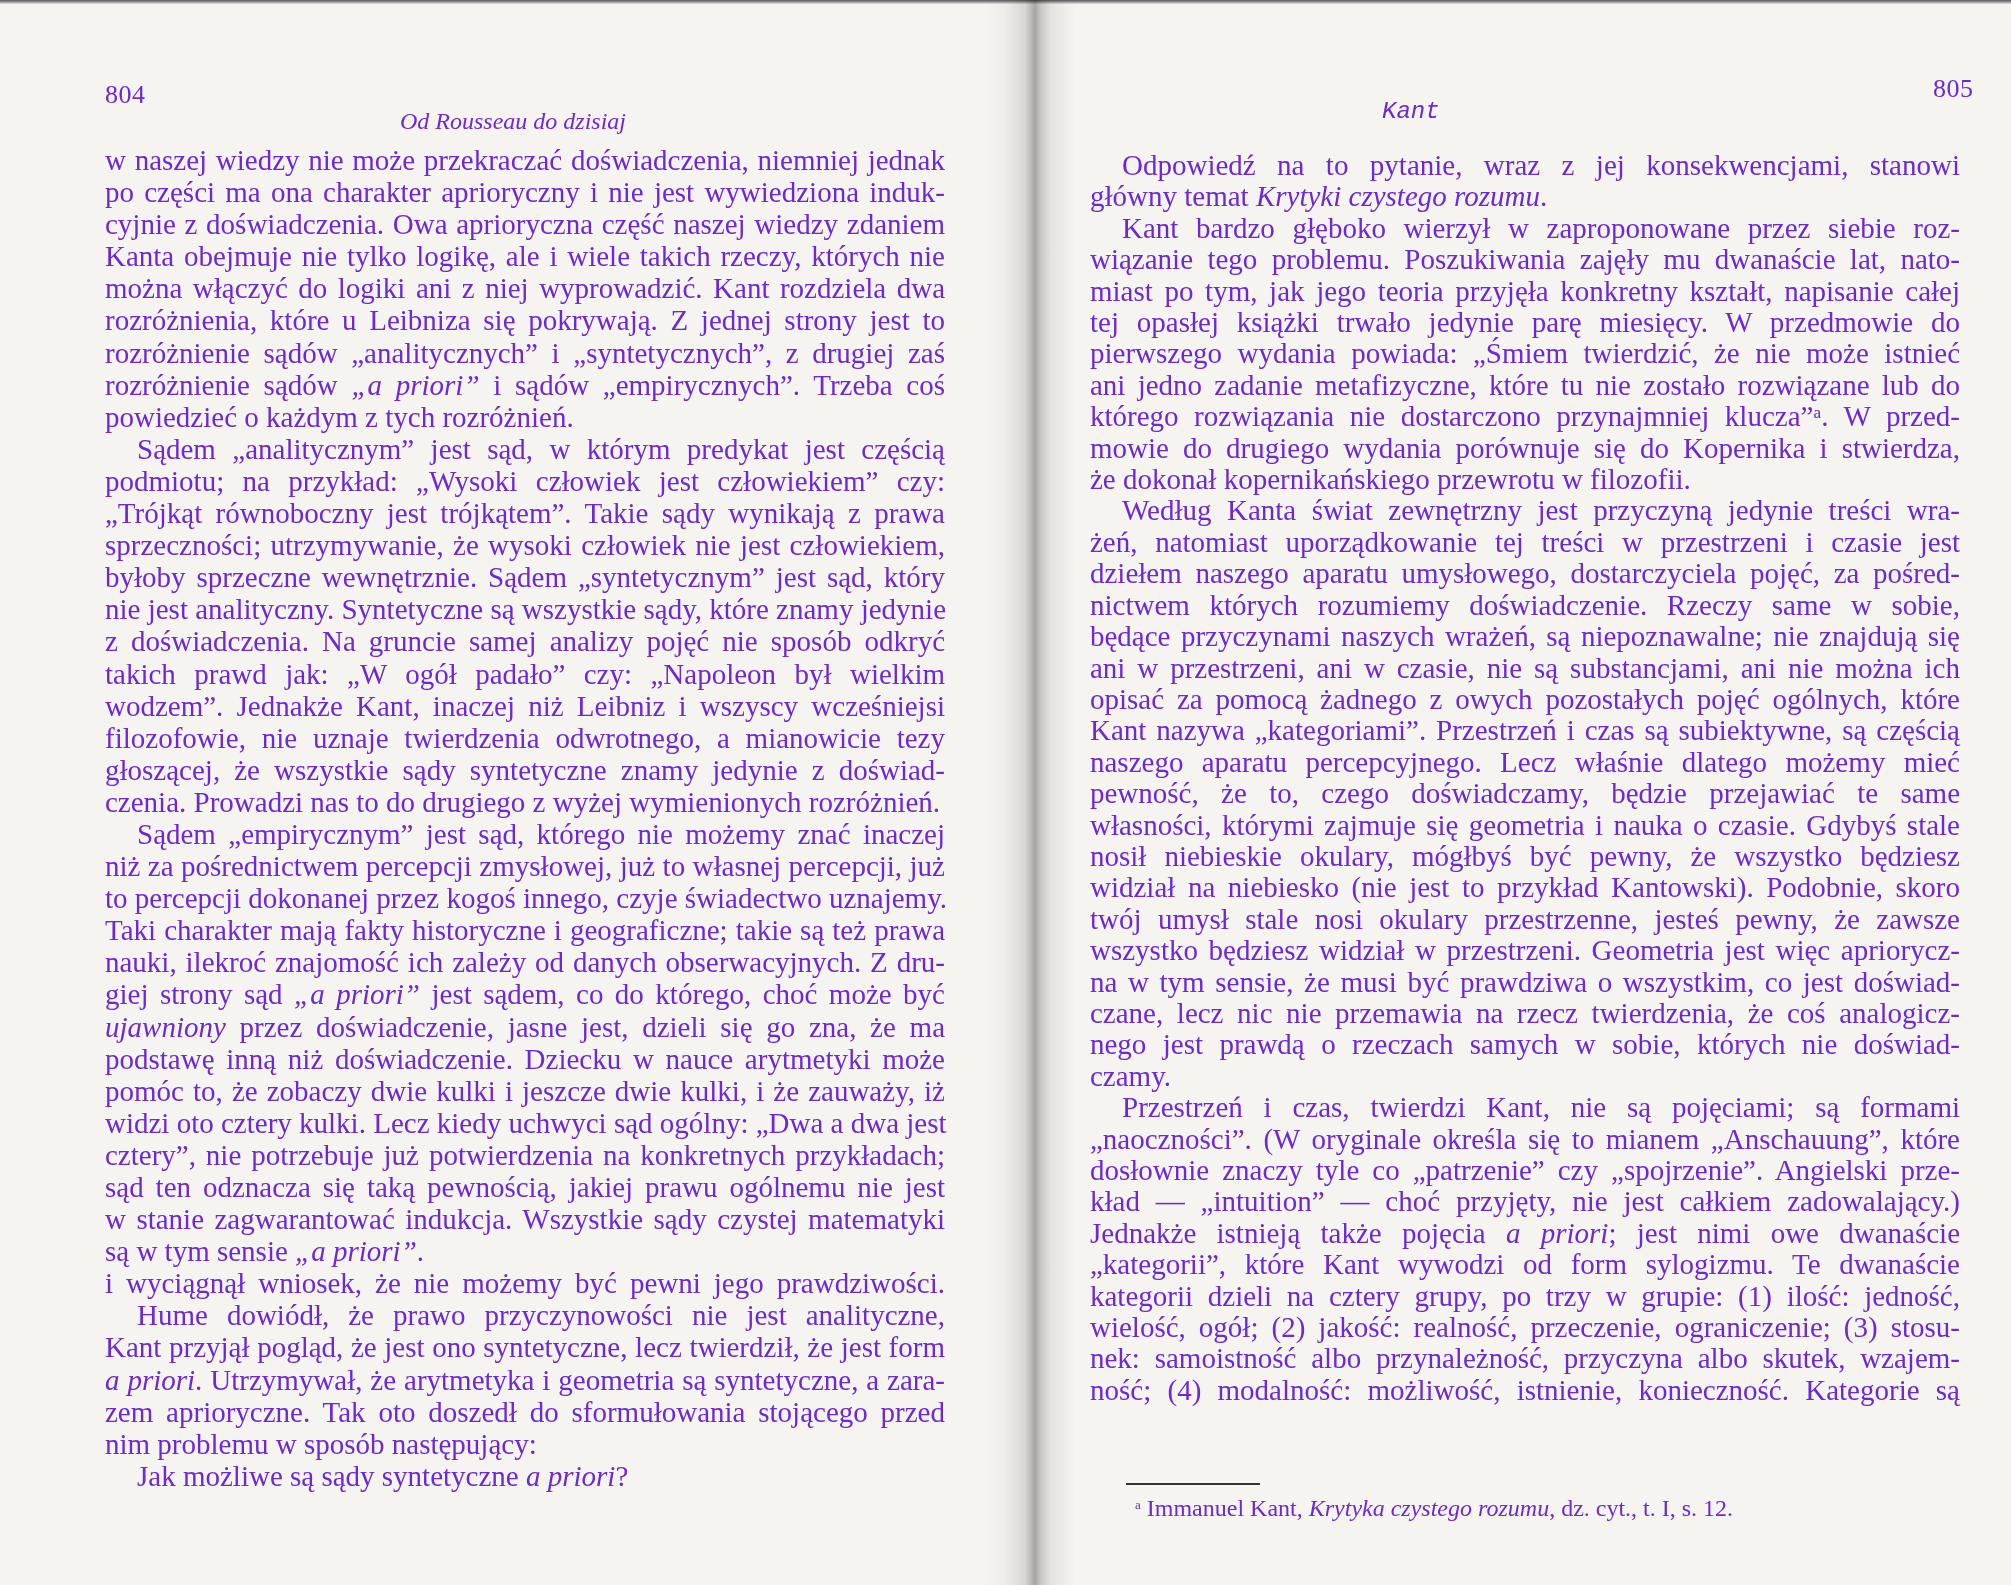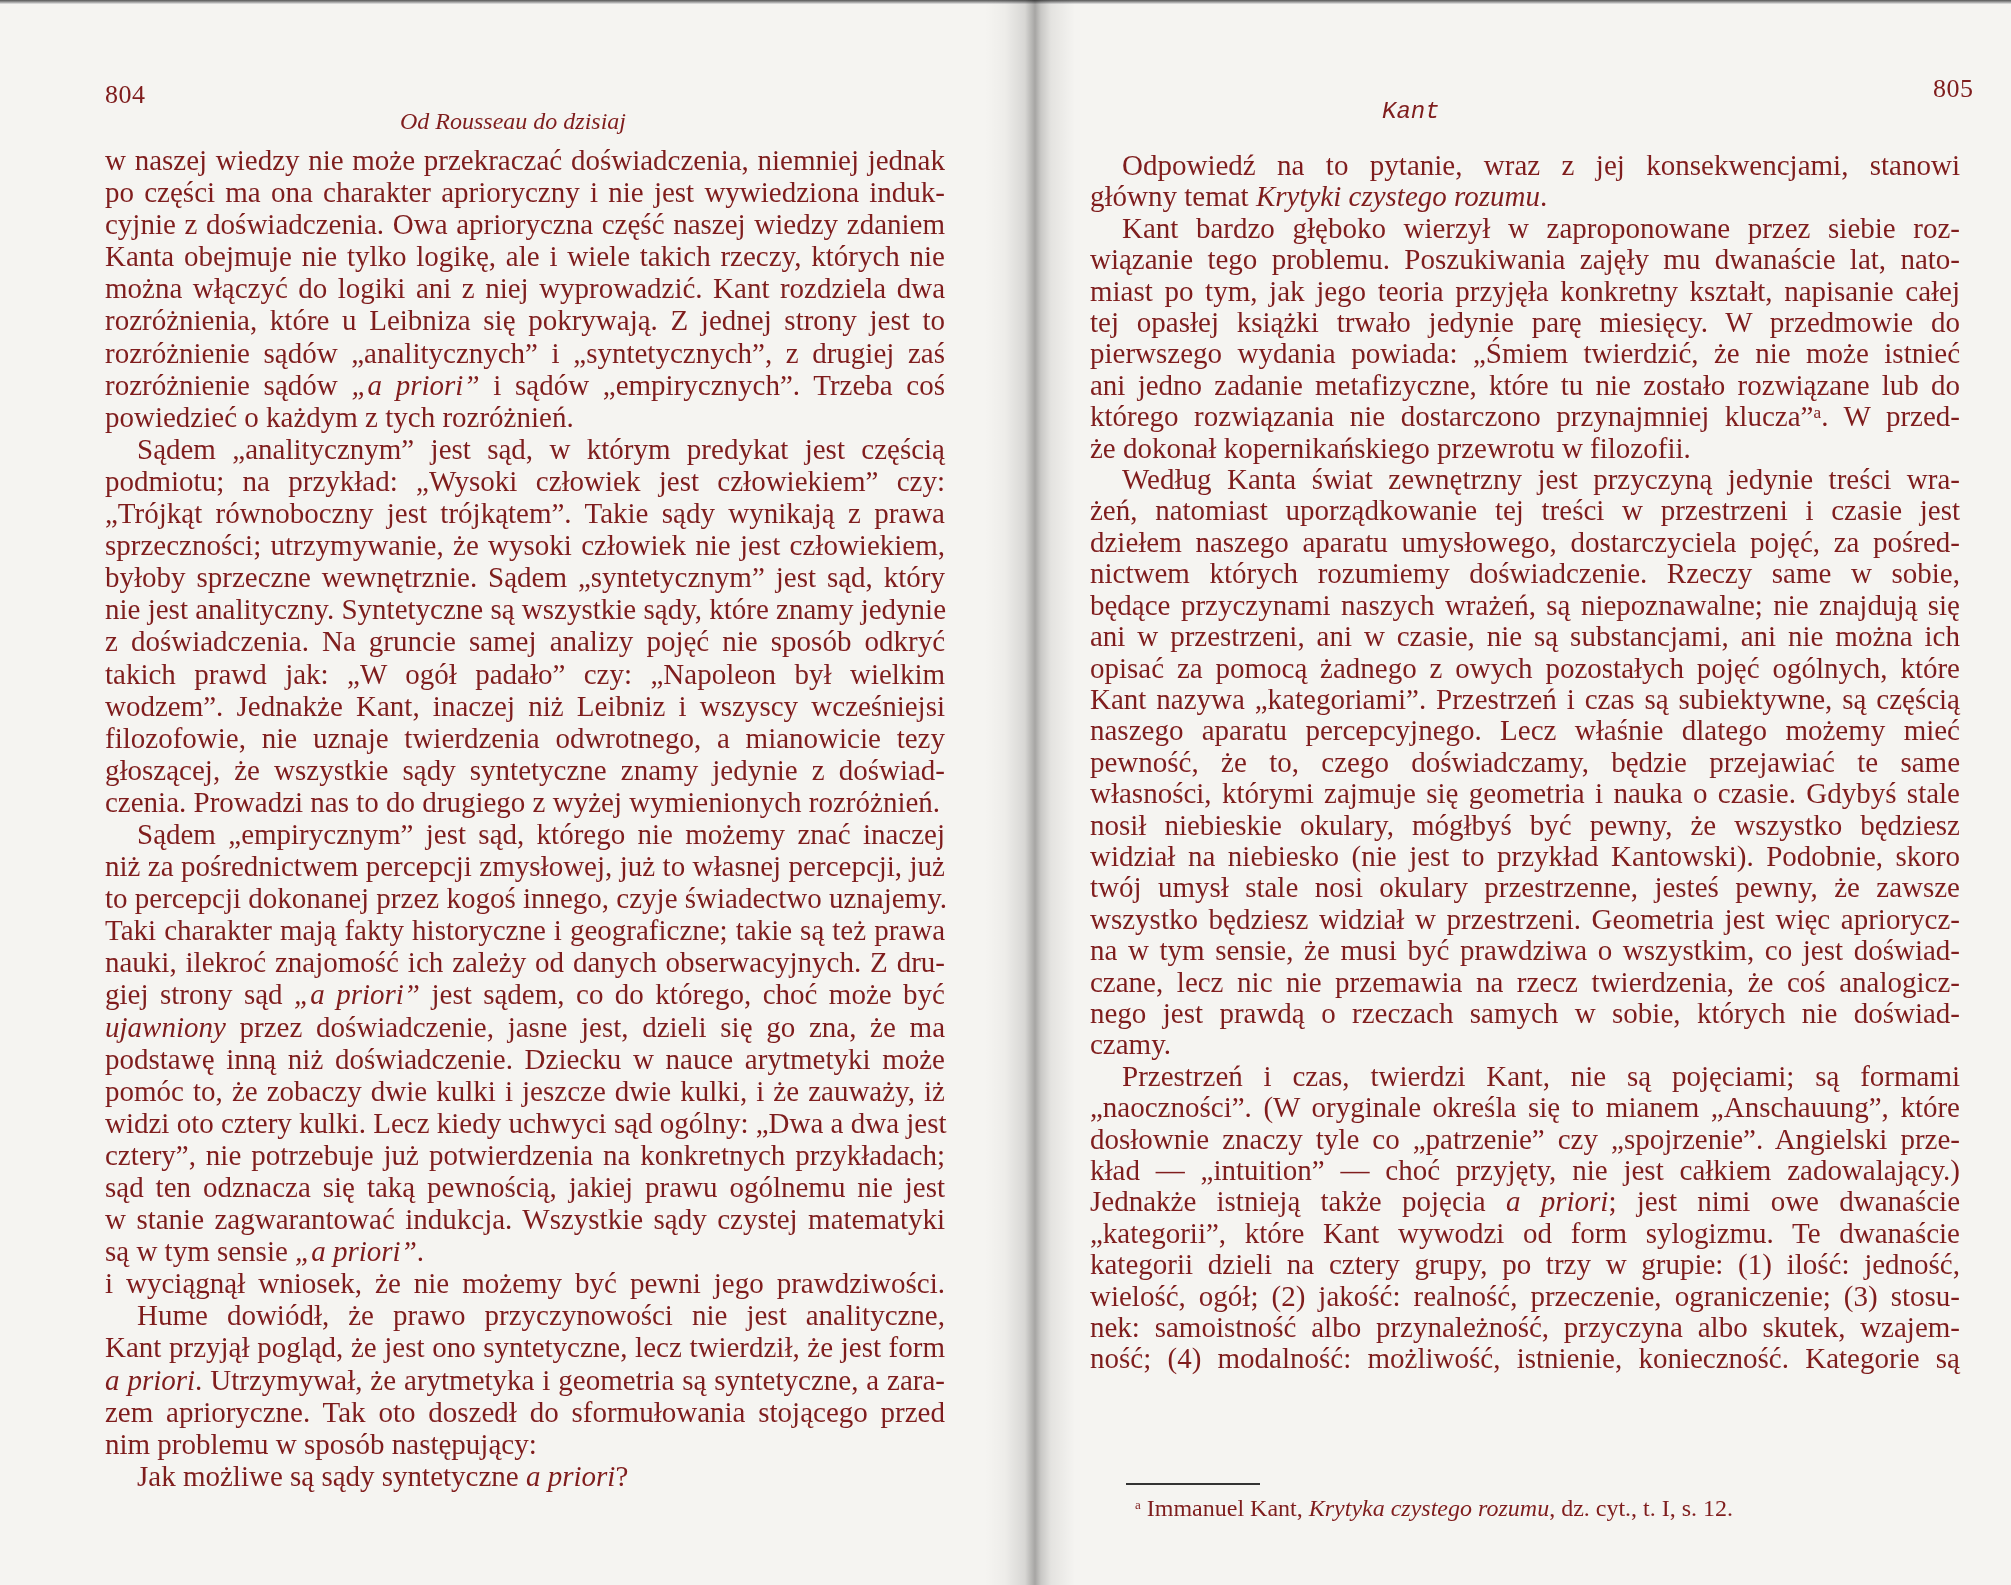--- a/index.html
+++ b/index.html
@@ -9,21 +9,21 @@
       height: 1585px;
       overflow: hidden;
       background: #f4f2ee;
     }
     .spread {
       position: relative;
       width: 2011px;
       height: 1585px;
       background: #f5f4f1;
       font-family: "Liberation Serif", "DejaVu Serif", serif;
-      color: #7f1d1d;
+      color: #6d28d9;
     }
     .top-edge {
       position: absolute;
       left: 0; top: 0;
       width: 2011px; height: 4px;
       background: linear-gradient(to bottom, #555 0, #9a9a9a 2px, #e8e8e8 4px);
     }
     .gutter {
       position: absolute;
       top: 0;
@@ -163,20 +163,21 @@
     <div class="text-block">
         <span class="line indent">Odpowiedź na to pytanie, wraz z jej konsekwencjami, stanowi</span>
         <span class="line last"><span>główny temat </span><i>Krytyki czystego rozumu</i><span>.</span></span>
         <span class="line indent">Kant bardzo głęboko wierzył w zaproponowane przez siebie roz-</span>
         <span class="line">wiązanie tego problemu. Poszukiwania zajęły mu dwanaście lat, nato-</span>
         <span class="line">miast po tym, jak jego teoria przyjęła konkretny kształt, napisanie całej</span>
         <span class="line">tej opasłej książki trwało jedynie parę miesięcy. W przedmowie do</span>
         <span class="line">pierwszego wydania powiada: „Śmiem twierdzić, że nie może istnieć</span>
         <span class="line">ani jedno zadanie metafizyczne, które tu nie zostało rozwiązane lub do</span>
         <span class="line">którego rozwiązania nie dostarczono przynajmniej klucza”ᵃ. W przed-</span>
+        <span class="line">mowie do drugiego wydania porównuje się do Kopernika i stwierdza,</span>
         <span class="line last">że dokonał kopernikańskiego przewrotu w filozofii.</span>
         <span class="line indent">Według Kanta świat zewnętrzny jest przyczyną jedynie treści wra-</span>
         <span class="line">żeń, natomiast uporządkowanie tej treści w przestrzeni i czasie jest</span>
         <span class="line">dziełem naszego aparatu umysłowego, dostarczyciela pojęć, za pośred-</span>
         <span class="line">nictwem których rozumiemy doświadczenie. Rzeczy same w sobie,</span>
         <span class="line">będące przyczynami naszych wrażeń, są niepoznawalne; nie znajdują się</span>
         <span class="line">ani w przestrzeni, ani w czasie, nie są substancjami, ani nie można ich</span>
         <span class="line">opisać za pomocą żadnego z owych pozostałych pojęć ogólnych, które</span>
         <span class="line">Kant nazywa „kategoriami”. Przestrzeń i czas są subiektywne, są częścią</span>
         <span class="line">naszego aparatu percepcyjnego. Lecz właśnie dlatego możemy mieć</span>

